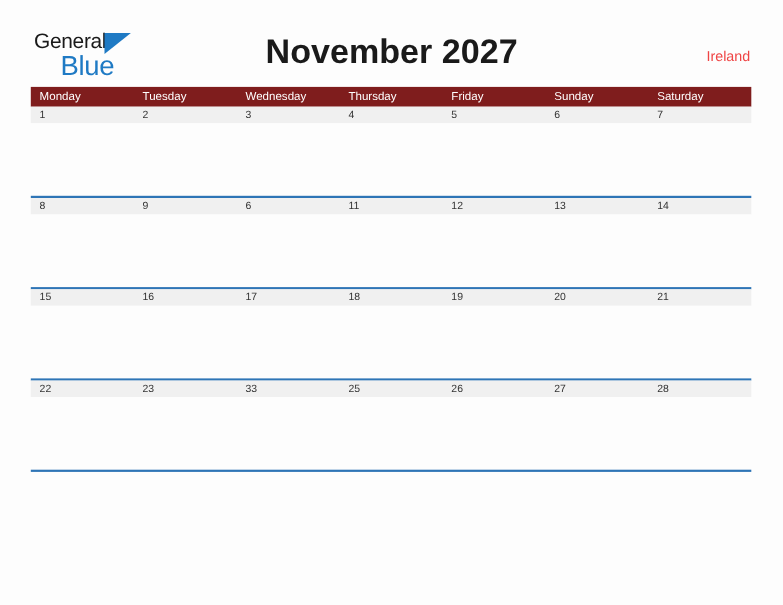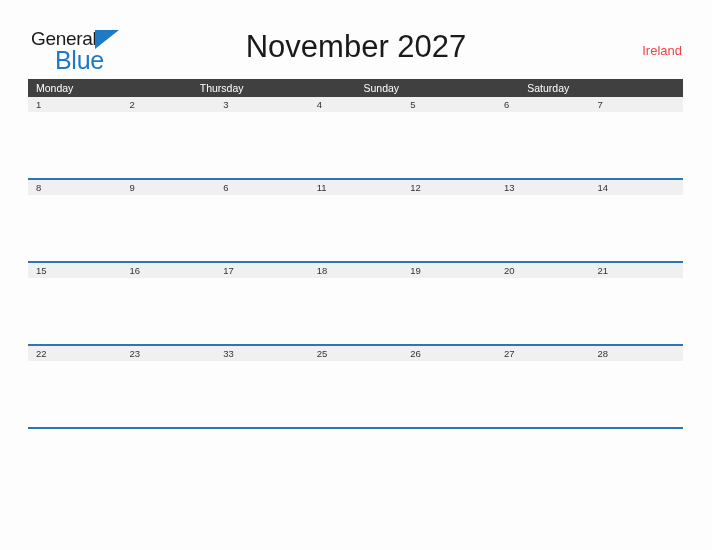--- a/index.html
+++ b/index.html
@@ -65,21 +65,21 @@
     border-bottom: 19px solid transparent;
   }
 
   .title {
     position: absolute;
     left: 0;
     top: 0;
     width: 712px;
     text-align: center;
     font-size: 31px;
-    font-weight: normal;
+    font-weight: bold;
     color: #1a1a1a;
     letter-spacing: 0px;
     line-height: 50px;
     font-family: "Liberation Sans", sans-serif;
   }
 
   .locale {
     position: absolute;
     right: 30px;
     top: 21px;
@@ -92,21 +92,21 @@
   .calendar {
     position: absolute;
     left: 28px;
     top: 79px;
     width: 655px;
   }
 
   .weekday-row {
     display: flex;
     width: 100%;
-    background: #404040;
+    background: #7f1d1d;
     height: 18px;
   }
   .weekday {
     flex: 1 1 0;
     color: #ffffff;
     font-size: 10.5px;
     line-height: 18px;
     padding-left: 8px;
     box-sizing: border-box;
     font-family: "Liberation Sans", sans-serif;
@@ -162,21 +162,24 @@
     <div class="title">November 2027</div>
 
     <div class="locale">Ireland</div>
 
   </div>
 
   <div class="calendar">
 
     <div class="weekday-row">
       <div class="weekday">Monday</div>
+      <div class="weekday">Tuesday</div>
+      <div class="weekday">Wednesday</div>
       <div class="weekday">Thursday</div>
+      <div class="weekday">Friday</div>
       <div class="weekday">Sunday</div>
       <div class="weekday">Saturday</div>
     </div>
 
     <div class="week">
       <div class="date-strip">
         <div class="date-cell">1</div>
         <div class="date-cell">2</div>
         <div class="date-cell">3</div>
         <div class="date-cell">4</div>

